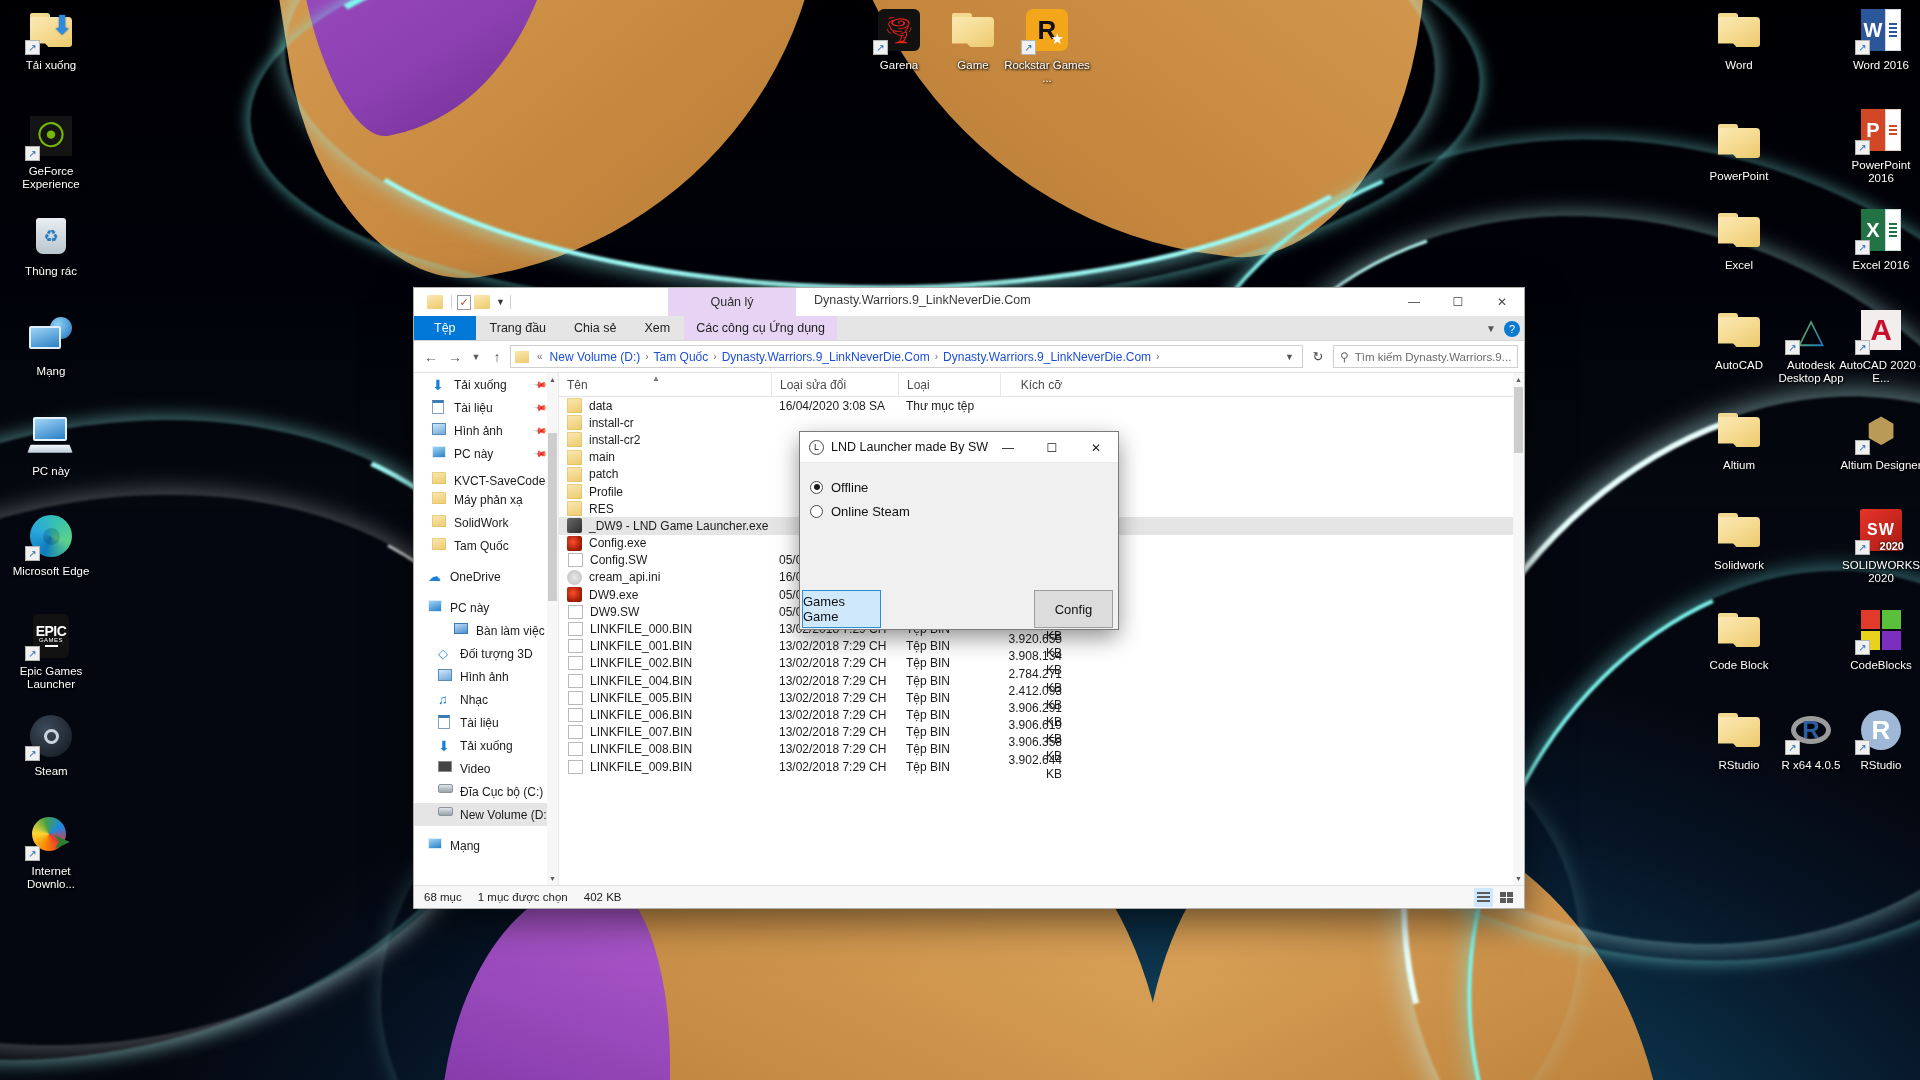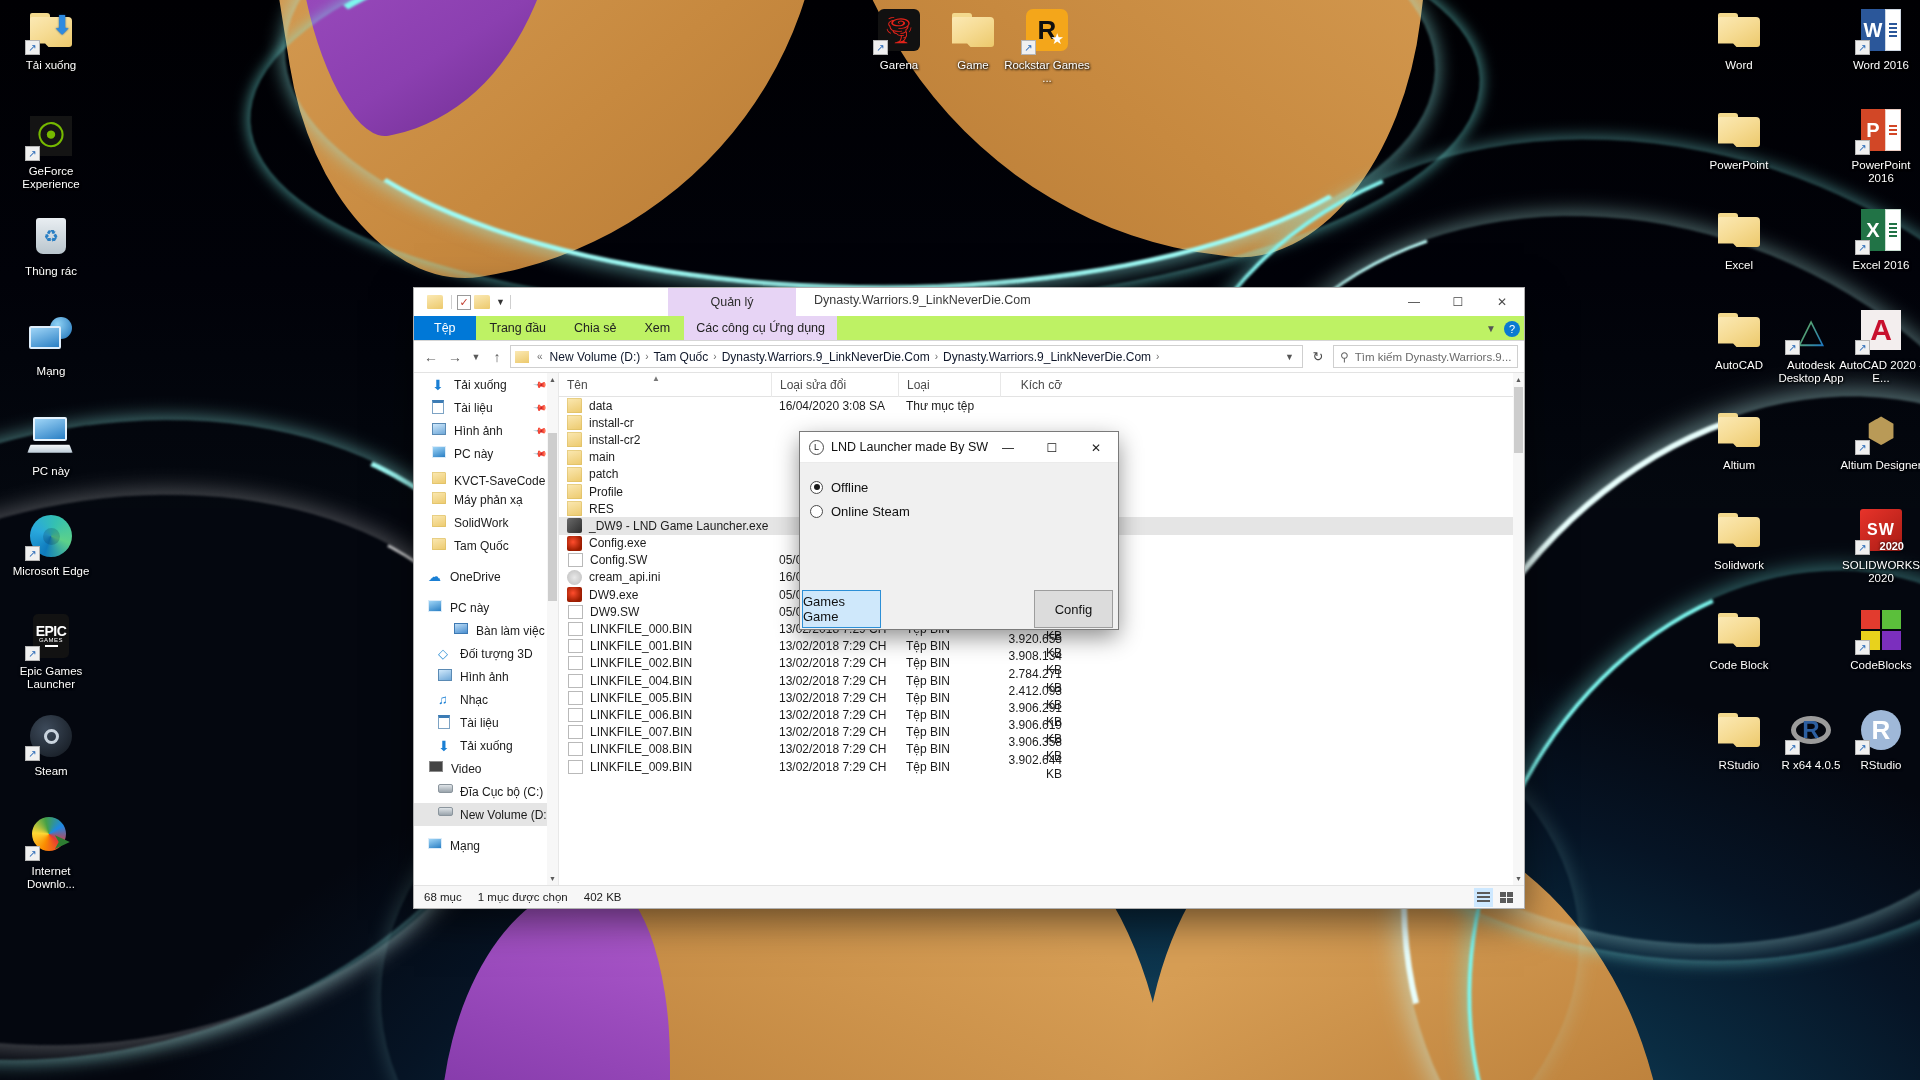--- a/index.html
+++ b/index.html
@@ -210,21 +210,21 @@
     position:absolute; right:0; top:0; display:flex; height:28px;
   }
   #wincontrols .wb {
     width:44px; height:28px; display:flex; align-items:center; justify-content:center;
     font-size:12px; color:#4a4a4a;
   }
 
   
   #ribbon-tabs {
     height:25px; display:flex; align-items:stretch;
-    border-bottom:1px solid #d6d6d6; background:#bef264; position:relative;
+    border-bottom:1px solid #d6d6d6; background:#e5e5e5; position:relative;
   }
   .rtab {
     padding:0 14px; display:flex; align-items:center; font-size:12.5px; color:#222;
   }
   .rtab.file { background:#0078d7; color:#fff; padding:0 20px; }
   .rtab.manage { background:#e7d4f5; padding:0 12px; }
   #ribbon-right {
     position:absolute; right:4px; top:0; height:25px; display:flex; align-items:center; gap:8px;
   }
   .chev-dn { font-size:10px; color:#555; }
@@ -243,21 +243,21 @@
     font-size:14px; color:#5a5a5a;
   }
   .navbtn.small { width:16px; font-size:9px; }
   #crumbbox {
     flex:1; height:23px; border:1px solid #cfcfcf; background:#fff;
     display:flex; align-items:center; padding:0 4px; gap:2px; overflow:hidden;
   }
   .crumb-folder {
     width:14px; height:12px; background:linear-gradient(160deg,#fbe9b4,#ecc96c); margin-right:3px;
   }
-  .crumb { font-size:12px; color:#0f172a; white-space:nowrap; padding:0 2px; }
+  .crumb { font-size:12px; color:#1d4ed8; white-space:nowrap; padding:0 2px; }
   .crumb-sep { font-size:10px; color:#6b6b6b; padding:0 3px; }
   #crumb-dd { margin-left:auto; font-size:9px; color:#555; padding:0 4px; }
   #refresh-btn {
     width:26px; height:23px; display:flex; align-items:center; justify-content:center;
     font-size:13px; color:#4a4a4a;
   }
   #searchbox {
     width:185px; height:23px; border:1px solid #cfcfcf; background:#fff;
     display:flex; align-items:center; gap:6px; padding:0 6px;
   }
@@ -524,21 +524,21 @@
         <div class="lbl">Rockstar Games ...</div>
       </div>
     </div>
   <div id="icons-right1">
       <div class="dicon" style="left: 1696px; top: 6px;">
         <div class="glyph">
           <span class="folder"></span>
         </div>
         <div class="lbl">Word</div>
       </div>
-      <div class="dicon" style="left: 1696px; top: 106px;">
+      <div class="dicon" style="left: 1696px; top: 117px;">
         <div class="glyph">
           <span class="folder"></span>
         </div>
         <div class="lbl">PowerPoint</div>
       </div>
       <div class="dicon" style="left: 1696px; top: 206px;">
         <div class="glyph">
           <span class="folder"></span>
         </div>
         <div class="lbl">Excel</div>
@@ -840,21 +840,21 @@
           <div class="nav-item" style="padding-left: 24px;">
             <span class="nav-ic">
               <span style="display:block;width:12px;height:14px;background:#fff;border:1px solid #7da3c4;border-top:3px solid #3c7cb5"></span>
             </span>
             <span>Tài liệu</span>
           </div>
           <div class="nav-item" style="padding-left: 24px;">
             <span class="nav-ic"><span style="color:#1a7fd4;font-size:14px;line-height:16px">⬇</span></span>
             <span>Tải xuống</span>
           </div>
-          <div class="nav-item" style="padding-left: 15px; align-items: center;">
+          <div class="nav-item" style="padding-left: 24px; align-items: center;">
             <span class="nav-ic">
               <span style="display:block;width:14px;height:11px;background:#444;border:1px solid #8a8a8a"></span>
             </span>
             <span>Video</span>
           </div>
           <div class="nav-item" style="padding-left: 24px;">
             <span class="nav-ic">
               <span style="display:block;width:15px;height:9px;background:linear-gradient(180deg,#dfe4e8,#9aa4ac);border-radius:2px;border:1px solid #8b959d"></span>
             </span>
             <span>Đĩa Cục bộ (C:)</span>

